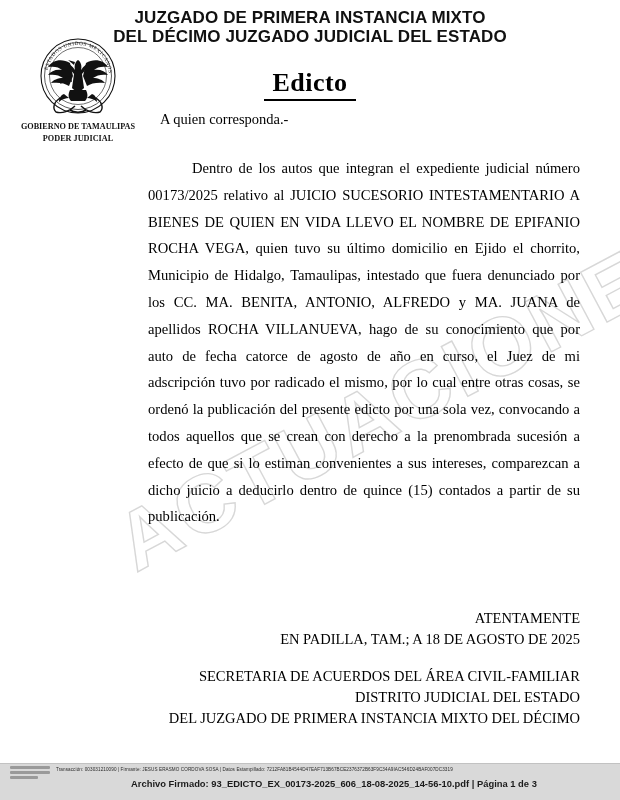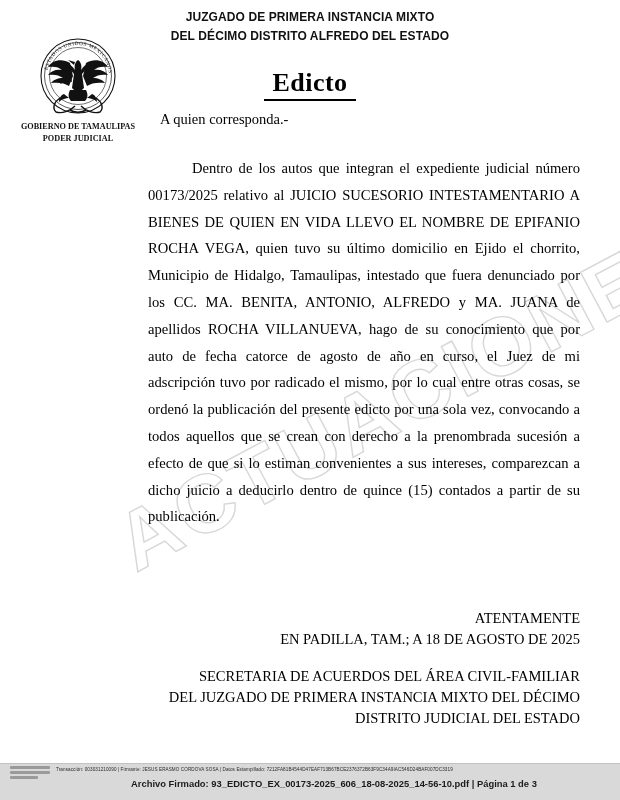--- a/index.html
+++ b/index.html
@@ -25,21 +25,21 @@
   
   .header-block {
     position: absolute;
     top: 8px;
     left: 0;
     width: 620px;
     text-align: center;
   }
   .header-line {
     font-family: "Liberation Sans", sans-serif;
-    font-size: 12px;
+    font-size: 17px;
     font-weight: bold;
     letter-spacing: 0.1px;
     line-height: 19px;
     color: #111;
   }
 
   
   .crest-wrap {
     position: absolute;
     top: 36px;
@@ -191,21 +191,21 @@
     border-radius: 1px;
   }
 </style>
 </head>
 <body>
 
 <div class="page">
 
   <div class="header-block">
     <div class="header-line">JUZGADO DE PRIMERA INSTANCIA MIXTO</div>
-    <div class="header-line">DEL DÉCIMO DISTRITO ALFREDO DEL ESTADO</div>
+    <div class="header-line">DEL DÉCIMO JUZGADO JUDICIAL DEL ESTADO</div>
   </div>
 
   <div class="crest-wrap">
     <div class="crest">
       <svg width="104" height="84" viewBox="0 0 104 84" xmlns="http://www.w3.org/2000/svg">
 
         <circle cx="52" cy="40" r="37" fill="none" stroke="#111" stroke-width="1.1"></circle>
         <circle cx="52" cy="40" r="33.5" fill="none" stroke="#111" stroke-width="0.7"></circle>
         <circle cx="52" cy="40" r="28.5" fill="none" stroke="#111" stroke-width="0.6"></circle>
 
@@ -250,22 +250,22 @@
 
   <div class="watermark">ACTUACIONES</div>
 
   <div class="body-text">Dentro de los autos que integran el expediente judicial  número 00173/2025 relativo al JUICIO SUCESORIO INTESTAMENTARIO A BIENES DE QUIEN EN VIDA LLEVO EL NOMBRE DE EPIFANIO ROCHA VEGA, quien tuvo su último domicilio en Ejido el chorrito, Municipio de Hidalgo, Tamaulipas, intestado que fuera denunciado por los CC. MA. BENITA, ANTONIO, ALFREDO y MA. JUANA de apellidos ROCHA VILLANUEVA, hago de su conocimiento que por auto de fecha catorce de agosto de año en curso, el Juez de mi adscripción tuvo por radicado el mismo, por lo cual entre otras cosas, se ordenó la publicación del presente edicto por una sola vez, convocando a todos aquellos que se crean con derecho a la prenombrada sucesión a efecto de que si lo estiman convenientes a sus intereses, comparezcan a dicho juicio a deducirlo dentro de quince (15) contados a partir de su publicación.</div>
 
   <div class="closing">
     <span class="l">ATENTAMENTE</span>
     <span class="l">EN PADILLA, TAM.; A 18 DE AGOSTO DE 2025</span>
     <div class="gap"></div>
     <span class="l">SECRETARIA DE ACUERDOS DEL ÁREA CIVIL-FAMILIAR</span>
+    <span class="l">DISTRITO JUDICIAL DEL ESTADO</span>
     <span class="l">DEL JUZGADO DE PRIMERA INSTANCIA MIXTO DEL DÉCIMO</span>
-    <span class="l">DISTRITO JUDICIAL DEL ESTADO</span>
   </div>
 
   <div class="footer">
     <div class="footer-badge">
       <div class="bar" style="top:0"></div>
       <div class="bar" style="top:5px"></div>
       <div class="bar" style="top:10px; width:28px"></div>
     </div>
     <div class="footer-meta">Transacción: 003031210090 | Firmante: JESÚS ERASMO CÓRDOVA SOSA | Datos Estampillado: 7212FA81B4544D47EAF713B67BCE2376372B63F9C34A9IAC546D24BAF007DC3319</div>
     <div class="footer-main">Archivo Firmado: 93_EDICTO_EX_00173-2025_606_18-08-2025_14-56-10.pdf | Página 1 de 3</div>

